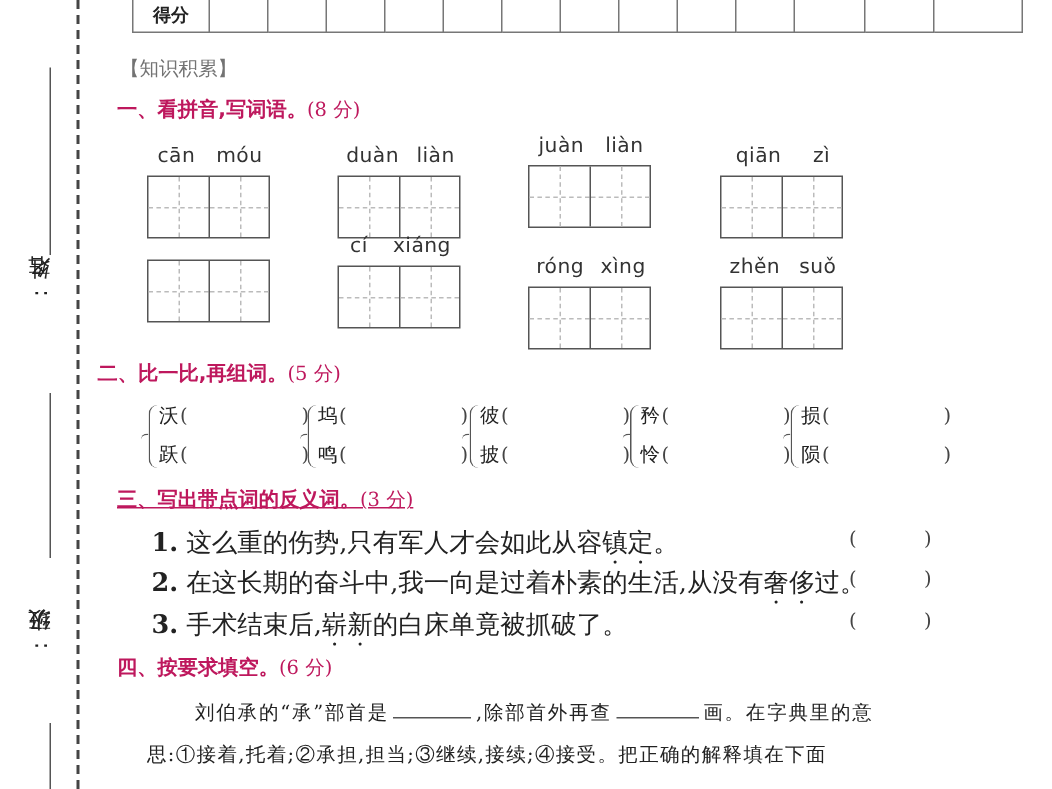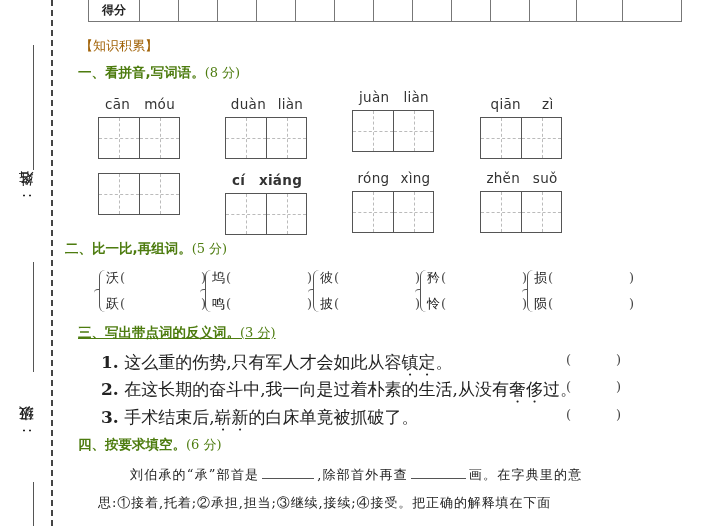--- a/index.html
+++ b/index.html
@@ -16,22 +16,22 @@
     font-size:15px; color:#222; writing-mode:vertical-rl; transform:rotate(180deg);
     text-align:center; line-height:24px;
   }
   
   .score-table { position:absolute; left:88px; top:-6px; border-collapse:collapse; }
   .score-table td { border:1px solid #777; height:24px; padding:0; }
   .score-table td.hdr {
     width:50px; font-family:"DejaVu Sans", sans-serif; font-weight:bold; font-size:12px; text-align:center;
     vertical-align:bottom; padding-bottom:2px;
   }
-  .sec-tag { font-size:13px; color:#a16207; font-family:"DejaVu Sans", sans-serif; }
-  .sec-title { font-family:"DejaVu Sans", sans-serif; font-weight:bold; font-size:13.5px; color:#4d7c0f; }
+  .sec-tag { font-size:13px; color:#737373; font-family:"DejaVu Sans", sans-serif; }
+  .sec-title { font-family:"DejaVu Sans", sans-serif; font-weight:bold; font-size:13.5px; color:#be185d; }
   .sec-title .pts { font-weight:normal; font-family:"DejaVu Serif", serif; font-size:13px; }
   
   .word-group { position:absolute; width:84px; }
   .pinyin {
     display:flex; justify-content:space-around; font-family:"DejaVu Sans", sans-serif;
     font-size:13.5px; color:#333; height:18px; line-height:18px; letter-spacing:0.3px;
   }
   .grid { display:flex; margin-top:4px; border:1.5px solid #555; width:80px; height:40px; }
   .cell { width:40px; height:40px; position:relative; box-sizing:border-box; }
   .cell + .cell { border-left:1.5px solid #555; }
@@ -136,21 +136,21 @@
       <div class="cell"></div>
       <div class="cell"></div>
     </div>
 </div>
 <div class="word-group" style="left:98px;top:169px;">
   <div class="grid">
       <div class="cell"></div>
       <div class="cell"></div>
     </div>
 </div>
-<div class="word-group" style="left:225px;top:171px;font-weight:bold;">
+<div class="word-group" style="left:225px;top:155px;">
   <div class="pinyin">
       <span>cí</span>
       <span>xiáng</span>
     </div>
   <div class="grid">
       <div class="cell"></div>
       <div class="cell"></div>
     </div>
 </div>
 <div class="word-group" style="left:352px;top:169px;">

